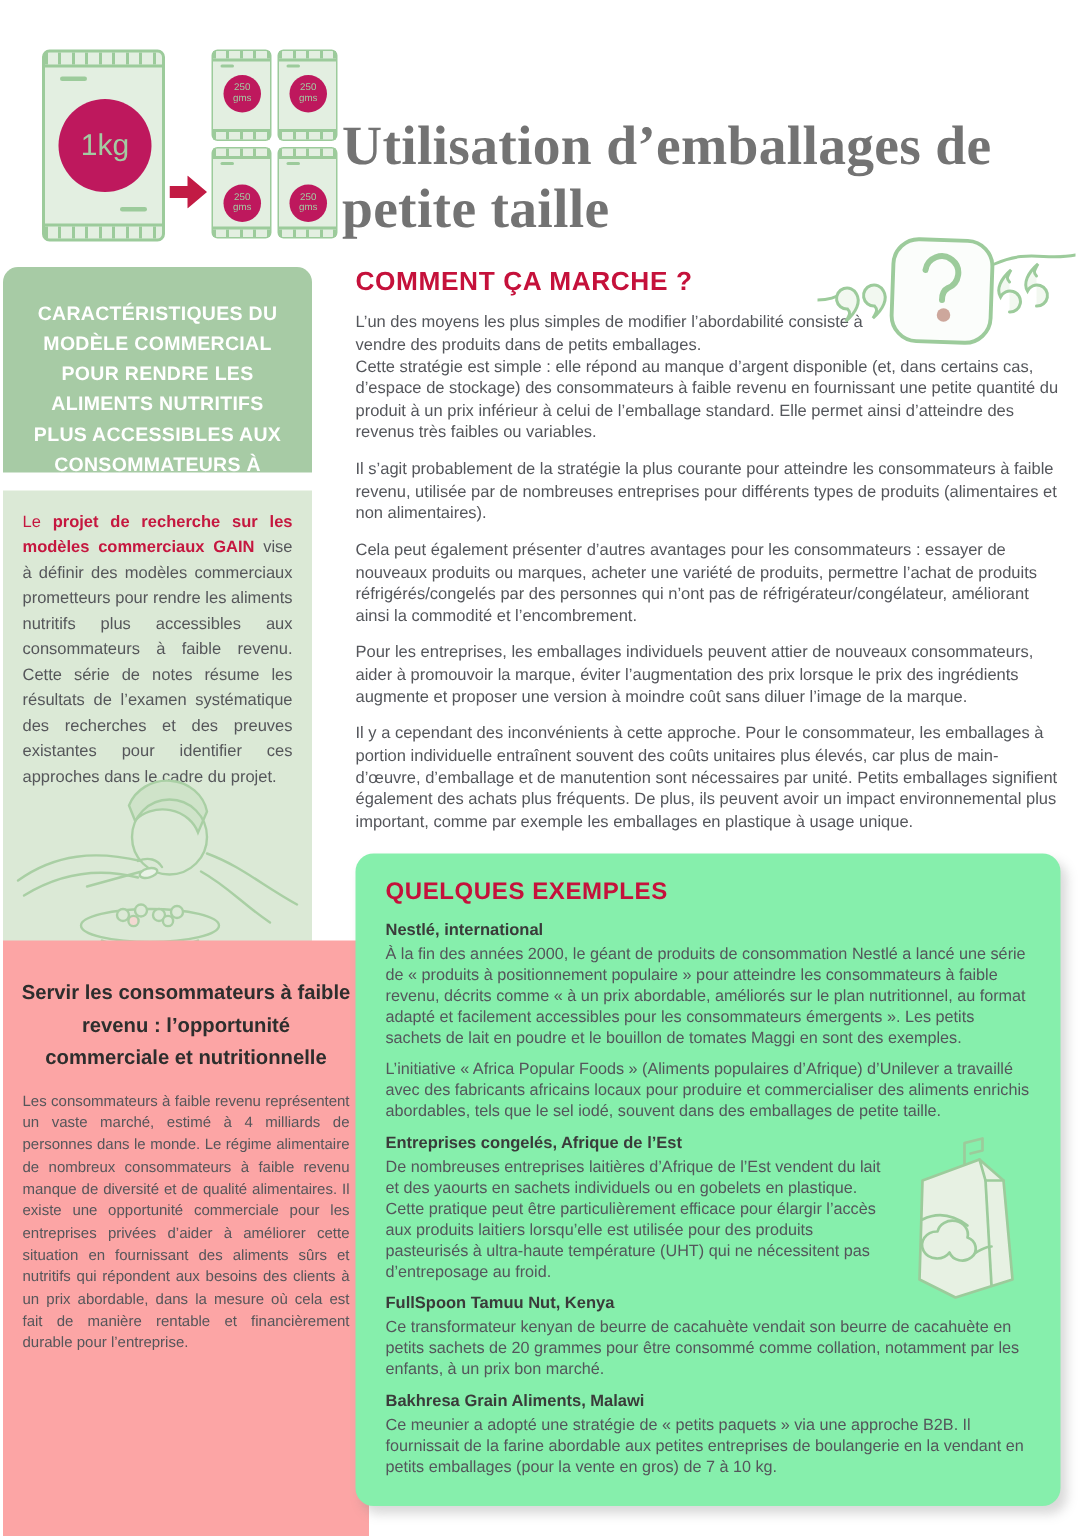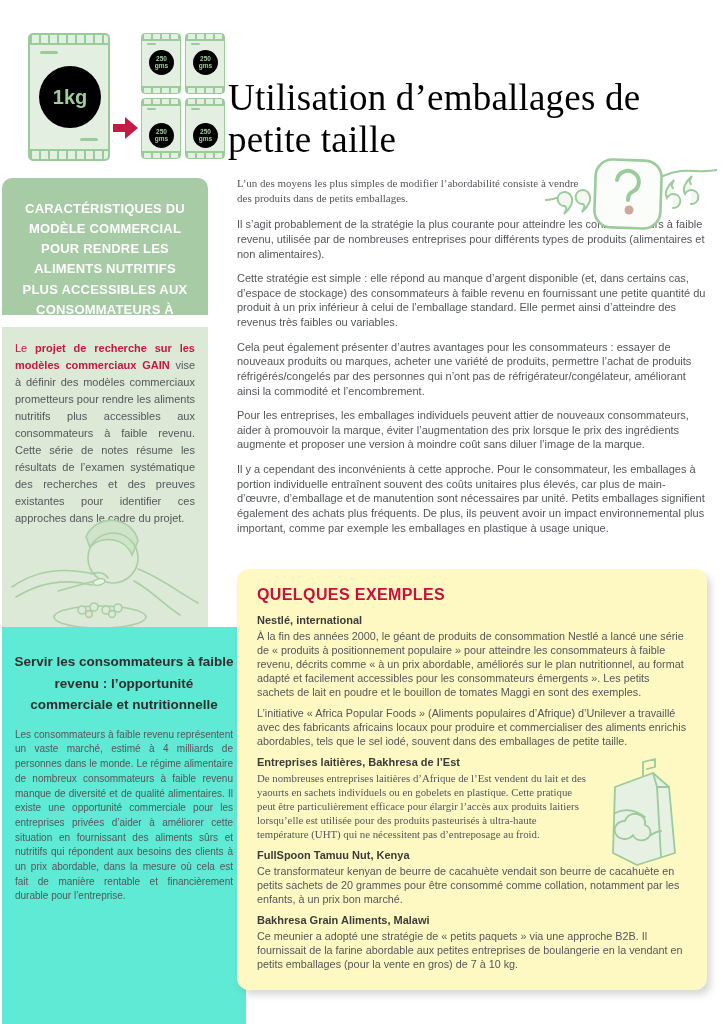--- a/index.html
+++ b/index.html
@@ -6,66 +6,66 @@
   #page{position:relative;width:724px;height:1024px;background:#ffffff;overflow:hidden;
         font-family:"Liberation Sans",sans-serif;color:#54565b;}
 
   
   .pack-illo{position:absolute;left:20px;top:30px;width:205px;height:135px;}
   .bag{position:absolute;background:#e3efe1;border:2px solid #9ccb9b;border-radius:5px;box-sizing:border-box;}
   .crimp{position:absolute;left:0;right:0;height:8px;
          background:repeating-linear-gradient(90deg,#9ccb9b 0 2px,transparent 2px 9px);}
   .crimp.top{top:0;border-bottom:2px solid #9ccb9b;}
   .crimp.bot{bottom:0;border-top:2px solid #9ccb9b;}
-  .bag .circle{position:absolute;background:#000000;border-radius:50%;
+  .bag .circle{position:absolute;background:#be185d;border-radius:50%;
                display:flex;flex-direction:column;align-items:center;justify-content:center;
-               color:#a3cba2;font-weight:bold;text-align:center;}
+               color:#a3cba2;font-weight:normal;text-align:center;}
   .dash{position:absolute;background:#9ccb9b;height:3px;border-radius:2px;}
   .bag-big{left:8px;top:3px;width:82px;height:128px;}
   .bag-big .circle{left:9px;top:31px;width:62px;height:62px;font-size:20px;}
   .bag-sm{width:40px;height:61px;border-width:1.5px;border-radius:4px;}
   .bag-sm .crimp{height:5px;}
   .bag-sm .circle{left:7px;top:16px;width:25px;height:25px;font-size:6.5px;line-height:1.05;}
   .arrow{position:absolute;left:93px;top:87px;}
 
   
   .doc-title{position:absolute;left:228px;top:52px;width:486px;
-             font-family:"Liberation Serif",serif;font-weight:normal;font-size:37px;
-             line-height:1.14;color:#000000;letter-spacing:0.2px;}
+             font-family:"Liberation Serif",serif;font-weight:bold;font-size:37px;
+             line-height:1.14;color:#737373;letter-spacing:0.2px;}
 
   
   .sb-head{position:absolute;left:2px;top:178px;width:206px;height:137px;box-sizing:border-box;
            background:#a7cba5;border-radius:10px 10px 0 0;color:#ffffff;
            font-size:13px;font-weight:bold;text-align:center;line-height:1.55;
            padding:21px 13px 0 13px;letter-spacing:0.2px;}
   .sb-mid{position:absolute;left:2px;top:315px;width:206px;height:312px;background:#dbe9d6;box-sizing:border-box;margin-top:12px;}
   .sb-mid .para{padding:13px 13px 0 13px;font-size:11px;line-height:1.55;text-align:justify;color:#55565a;}
   .sb-red{color:#c5173f;}
   .sb-eat{position:absolute;left:0;bottom:0;width:206px;height:128px;}
-  .sb-low{position:absolute;left:2px;top:627px;width:244px;height:397px;background:#5eead4;box-sizing:border-box;}
+  .sb-low{position:absolute;left:2px;top:627px;width:244px;height:397px;background:#fca5a5;box-sizing:border-box;}
   .sb-low .subhead{padding:24px 10px 8px 10px;font-size:13.5px;font-weight:bold;color:#2d2e2d;
                    text-align:center;line-height:1.6;}
   .sb-low .para{padding:4px 13px 4px 13px;font-size:10px;line-height:1.47;text-align:justify;color:#55565a;}
 
   
   .main{position:absolute;left:237px;top:176px;width:472px;font-size:11px;line-height:1.33;color:#54565b;}
   .how-head{font-size:17.5px;font-weight:bold;color:#c5113b;letter-spacing:0.4px;margin:0 0 9px 0;}
   .main p{margin:0 0 10px 0;}
-  .main p.narrow{width:345px;margin-bottom:12px;font-family:Liberation Serif, serif;}
+  .main p.narrow{width:345px;margin-bottom:0;}
   .q-illo{position:absolute;left:308px;top:-22px;}
 
   
   .examples{position:absolute;left:237px;top:569px;width:470px;box-sizing:border-box;
-            background:#fef9c3;border-radius:12px;padding:14px 20px 12px 20px;
+            background:#86efac;border-radius:12px;padding:14px 20px 12px 20px;
             box-shadow:4px 5px 7px rgba(130,130,130,0.30);font-size:10.8px;line-height:1.3;color:#54565b;}
   .ex-head{font-size:16px;font-weight:bold;color:#c5113b;letter-spacing:0.4px;margin:2px 0 7px 0;}
   .ex-item{margin:0 0 7px 0;position:relative;}
   .ex-item h4{margin:0;font-size:11px;font-weight:bold;color:#3a3b3a;line-height:1.45;}
   .ex-item .body{margin:0;}
-  .ex-item.has-bag .body{padding-right:98px;font-family:Liberation Serif, serif;}
+  .ex-item.has-bag .body{padding-right:98px;}
   .bag-illo{position:absolute;right:-4px;top:2px;}
 </style>
 </head>
 <body>
 
 <div id="page">
 
   <div class="pack-illo">
     <div class="bag bag-big">
       <div class="crimp top"></div>
@@ -160,42 +160,43 @@
         <path d="M20,52 a7,7 0 1 1 6,-10 c3,5 0,12 -7,18 c3,-5 3,-6 1,-8" fill="#f2f8f0"></path>
         <path d="M38,50 a7,7 0 1 1 6,-10 c3,5 0,12 -7,18 c3,-5 3,-6 1,-8" fill="#f2f8f0"></path>
         <rect x="50" y="6" width="66" height="68" rx="17" fill="#fbfdfb" stroke-width="2.6" transform="rotate(2 83 40)"></rect>
         <path d="M128,30 a7,7 0 1 0 -6,-10 c-3,-5 0,-12 7,-18 c-3,5 -3,6 -1,8" fill="#f2f8f0" transform="translate(0,24)"></path>
         <path d="M146,26 a7,7 0 1 0 -6,-10 c-3,-5 0,-12 7,-18 c-3,5 -3,6 -1,8" fill="#f2f8f0" transform="translate(0,24)"></path>
         <path d="M72,26 a11,11 0 1 1 15,12 c-3,1.5 -4,4 -4,8" stroke-width="4"></path>
       </g>
       <circle cx="84" cy="56" r="4.5" fill="#cda79c"></circle>
     </svg>
 
+    <h2 class="how-head">COMMENT ÇA MARCHE ?</h2>
     <p class="narrow">L’un des moyens les plus simples de modifier l’abordabilité consiste à vendre des produits dans de petits emballages.</p>
+    <p>Cette stratégie est simple : elle répond au manque d’argent disponible (et, dans certains cas, d’espace de stockage) des consommateurs à faible revenu en fournissant une petite quantité du produit à un prix inférieur à celui de l’emballage standard. Elle permet ainsi d’atteindre des revenus très faibles ou variables.</p>
     <p>Il s’agit probablement de la stratégie la plus courante pour atteindre les consommateurs à faible revenu, utilisée par de nombreuses entreprises pour différents types de produits (alimentaires et non alimentaires).</p>
-    <p>Cette stratégie est simple : elle répond au manque d’argent disponible (et, dans certains cas, d’espace de stockage) des consommateurs à faible revenu en fournissant une petite quantité du produit à un prix inférieur à celui de l’emballage standard. Elle permet ainsi d’atteindre des revenus très faibles ou variables.</p>
     <p>Cela peut également présenter d’autres avantages pour les consommateurs : essayer de nouveaux produits ou marques, acheter une variété de produits, permettre l’achat de produits réfrigérés/congelés par des personnes qui n’ont pas de réfrigérateur/congélateur, améliorant ainsi la commodité et l’encombrement.</p>
     <p>Pour les entreprises, les emballages individuels peuvent attier de nouveaux consommateurs, aider à promouvoir la marque, éviter l’augmentation des prix lorsque le prix des ingrédients augmente et proposer une version à moindre coût sans diluer l’image de la marque.</p>
     <p>Il y a cependant des inconvénients à cette approche. Pour le consommateur, les emballages à portion individuelle entraînent souvent des coûts unitaires plus élevés, car plus de main-d’œuvre, d’emballage et de manutention sont nécessaires par unité. Petits emballages signifient également des achats plus fréquents. De plus, ils peuvent avoir un impact environnemental plus important, comme par exemple les emballages en plastique à usage unique.</p>
   </div>
 
   <div class="examples">
     <h3 class="ex-head">QUELQUES EXEMPLES</h3>
 
     <div class="ex-item">
       <h4>Nestlé, international</h4>
       <p class="body">À la fin des années 2000, le géant de produits de consommation Nestlé a lancé une série de « produits à positionnement populaire » pour atteindre les consommateurs à faible revenu, décrits comme « à un prix abordable, améliorés sur le plan nutritionnel, au format adapté et facilement accessibles pour les consommateurs émergents ». Les petits sachets de lait en poudre et le bouillon de tomates Maggi en sont des exemples.</p>
     </div>
 
     <div class="ex-item">
       <p class="body">L’initiative « Africa Popular Foods » (Aliments populaires d’Afrique) d’Unilever a travaillé avec des fabricants africains locaux pour produire et commercialiser des aliments enrichis abordables, tels que le sel iodé, souvent dans des emballages de petite taille.</p>
     </div>
 
     <div class="ex-item has-bag">
-      <h4>Entreprises laitières, Bakhresa de l’Est</h4>
+      <h4>Entreprises congelés, Afrique de l’Est</h4>
       <p class="body">De nombreuses entreprises laitières d’Afrique de l’Est vendent du lait et des yaourts en sachets individuels ou en gobelets en plastique. Cette pratique peut être particulièrement efficace pour élargir l’accès aux produits laitiers lorsqu’elle est utilisée pour des produits pasteurisés à ultra-haute température (UHT) qui ne nécessitent pas d’entreposage au froid.</p>
       <svg class="bag-illo" width="88" height="112" viewBox="0 0 88 112">
         <g stroke="#9ccb9b" stroke-width="1.8" fill="none" stroke-linecap="round" stroke-linejoin="round">
           <path d="M40,20 L40,5 L52,2 L52,10 L44,12"></path>
           <path d="M12,30 L50,16 L66,30 L72,96 L34,108 L10,96 Z" fill="#e7f1e3"></path>
           <path d="M50,16 L54,30 L66,30"></path>
           <path d="M54,30 L58,100"></path>
           <path d="M12,56 C24,50 34,54 42,60"></path>
           <path d="M42,82 C50,76 54,74 58,74"></path>
           <path d="M22,64 a10,9 0 1 0 8,14 a9,8 0 1 0 12,-10 a10,9 0 0 0 -20,-4 z" fill="#e7f1e3"></path>

